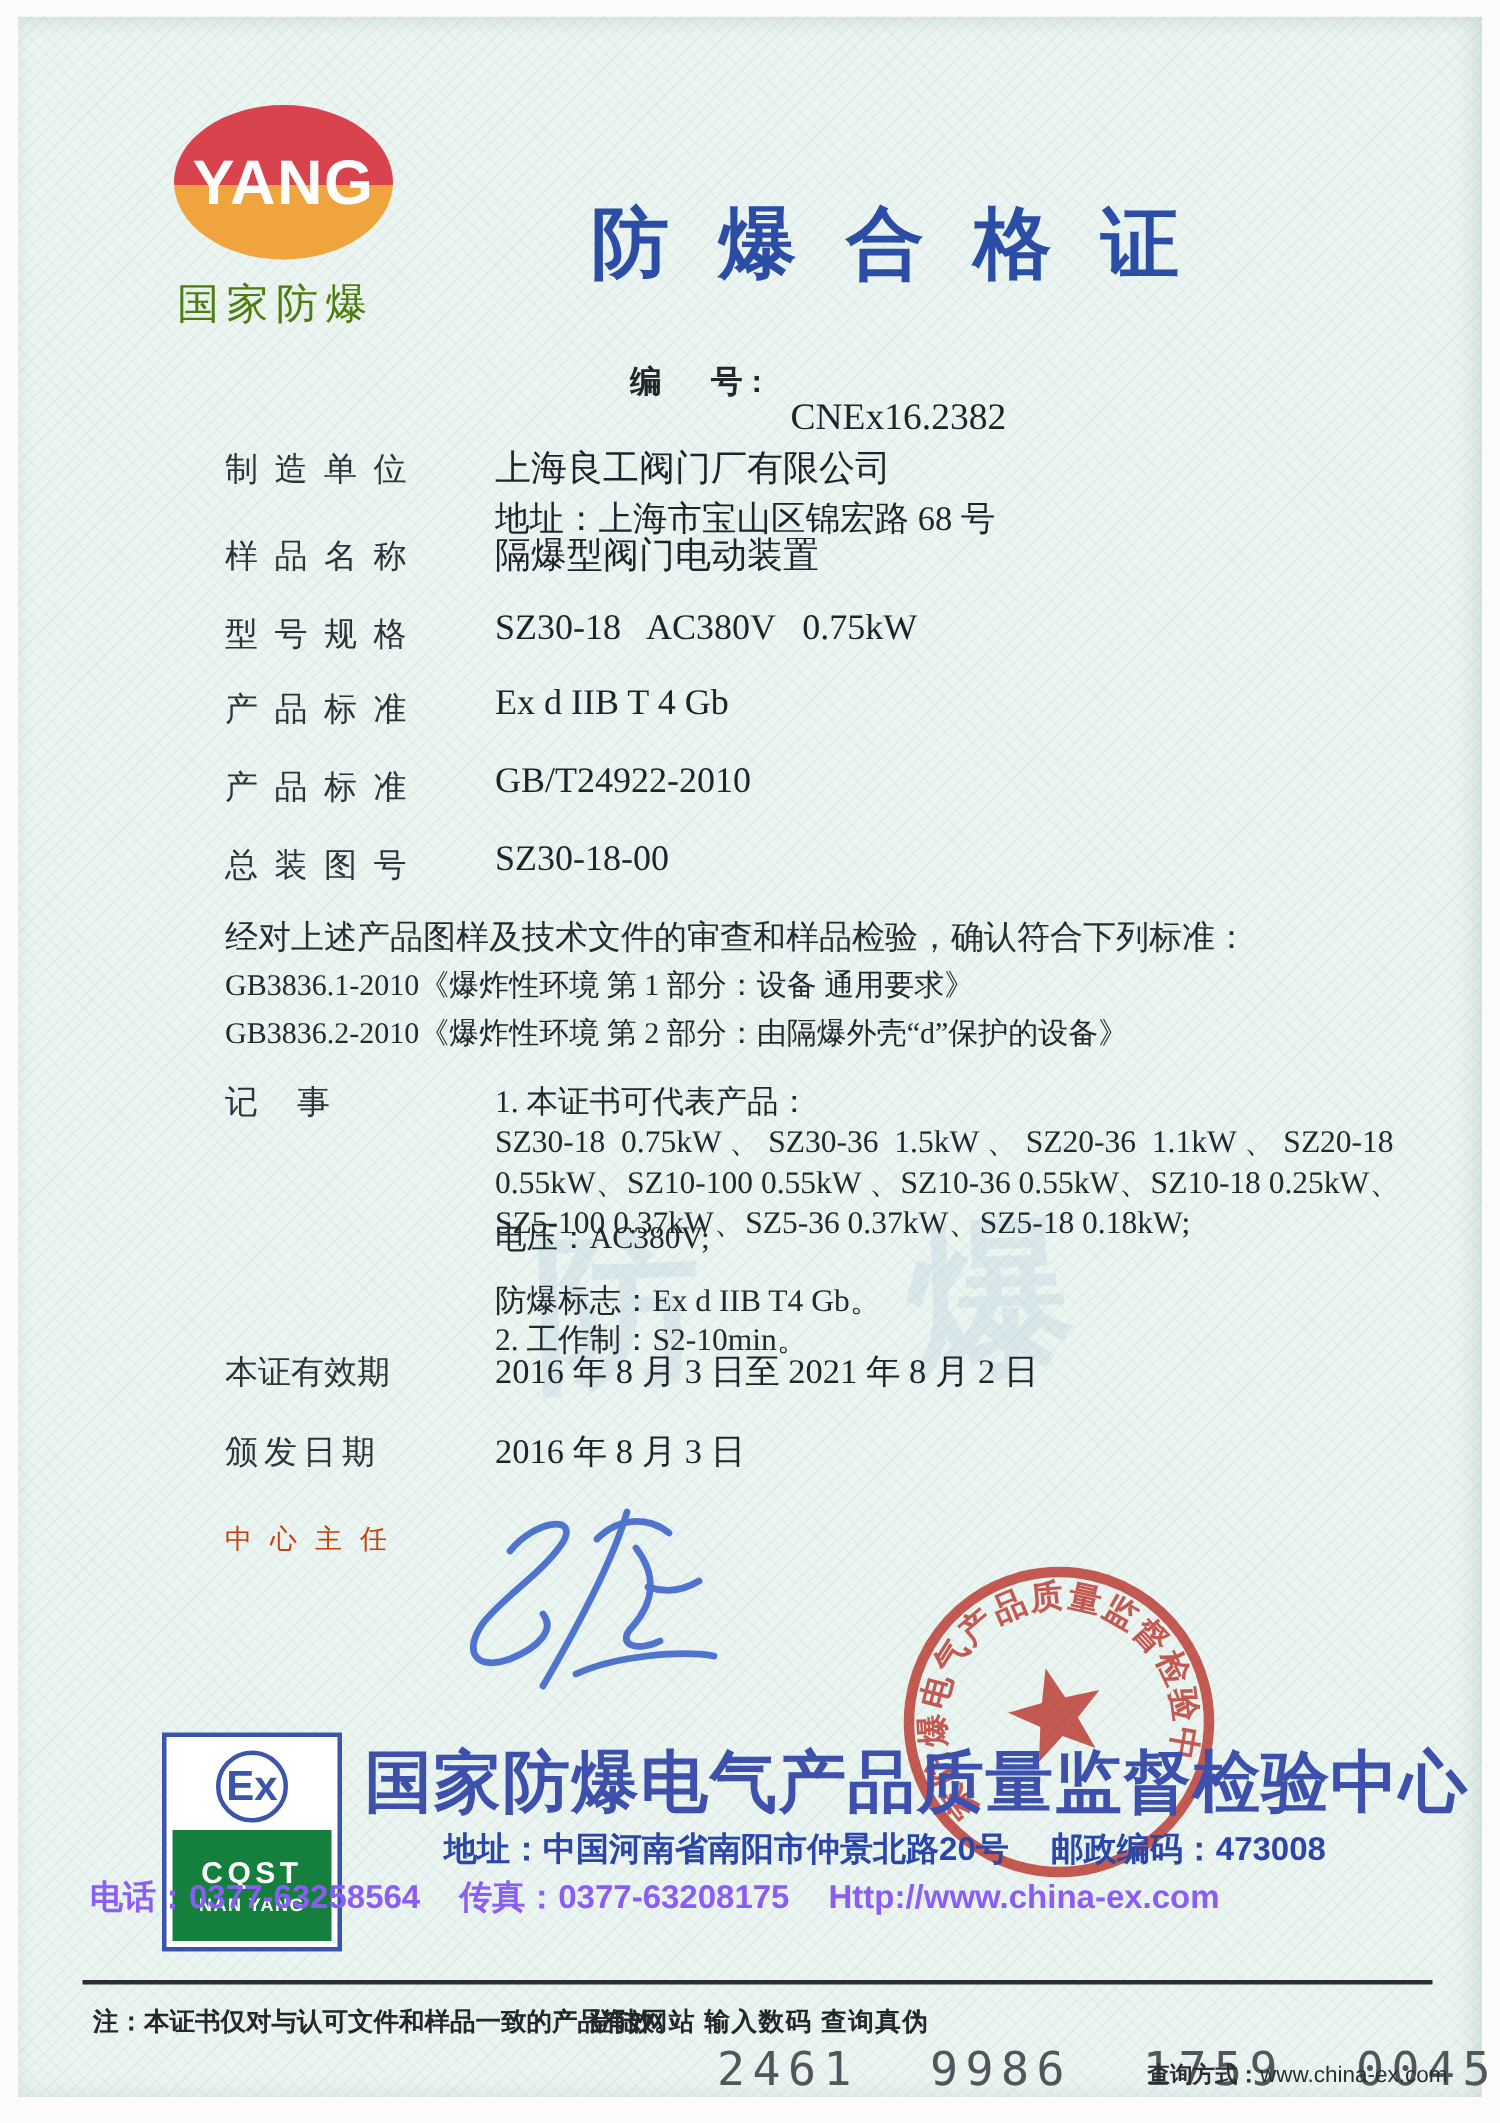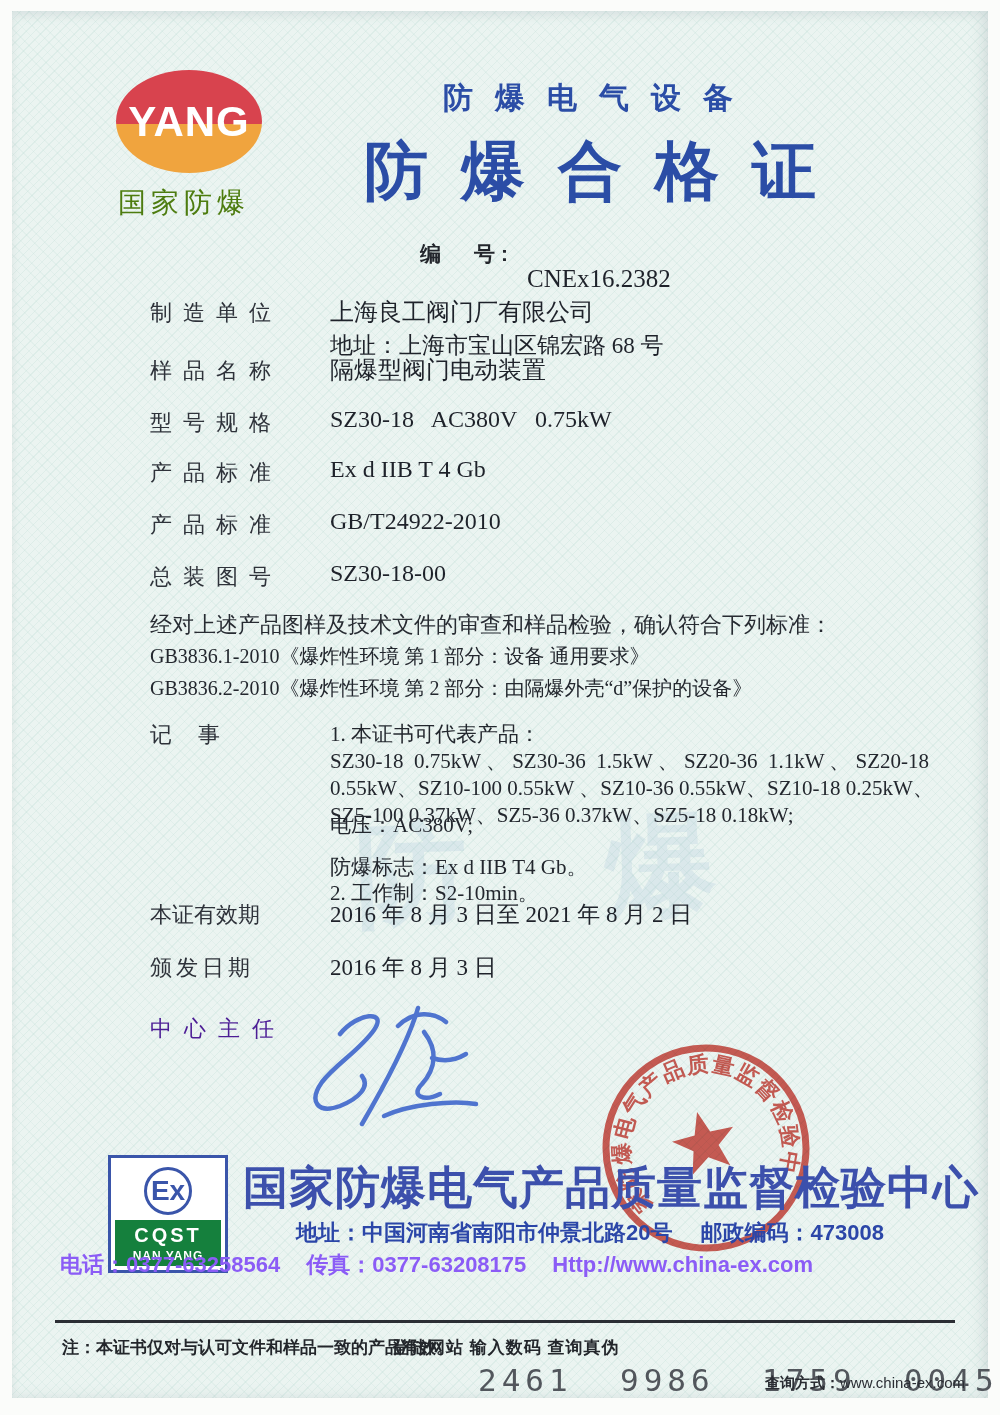--- a/index.html
+++ b/index.html
@@ -25,46 +25,46 @@
     left:116px;top:70px;width:146px;height:103px;border-radius:50%;
     background:linear-gradient(180deg,#d8434e 0%,#d8434e 52%,#f0a43e 52%,#f0a43e 100%);
     display:flex;align-items:center;justify-content:center;
   }
   .logo-oval span{color:#fff;font-family:var(--sans);font-weight:800;font-size:42px;letter-spacing:1px;}
   .logo-sub{left:118px;top:184px;width:152px;font-family:var(--sans);
     font-size:28px;color:#4d7c0f;letter-spacing:5px;}
   .doc-type{left:368px;top:78px;width:440px;text-align:center;font-family:var(--sans);
     font-weight:700;font-size:30px;color:#2b4da6;letter-spacing:22px;text-indent:22px;}
   .big-title{left:310px;top:128px;width:560px;text-align:center;font-family:var(--sans);
-    font-weight:700;font-size:64px;color:#2b4da6;letter-spacing:33px;text-indent:33px;}
+    font-weight:700;font-size:52px;color:#2b4da6;letter-spacing:33px;text-indent:33px;}
   .no-label{left:420px;top:240px;font-family:var(--sans);font-size:21px;font-weight:700;
     color:#23262c;letter-spacing:6px;}
   .no-value{left:527px;top:237px;font-family:var(--serif);font-size:25px;color:#1e222a;margin-top:28px;}
 
   
   .f-label{left:150px;font-family:var(--sans);font-size:22px;color:#2e323a;letter-spacing:11px;white-space:pre;}
   .f-value{left:330px;font-family:var(--serif);font-size:24px;color:#1e222a;white-space:pre;}
 
   
   .std-intro{left:150px;top:610px;font-family:var(--sans);font-size:22px;color:#272b32;}
   .std-line{left:150px;font-family:var(--serif);font-size:20px;color:#23272e;}
 
   .rem-label{left:150px;top:720px;font-family:var(--sans);font-size:22px;color:#2e323a;letter-spacing:26px;}
   .rem-line{left:330px;width:600px;font-family:var(--serif);font-size:21px;color:#23272e;white-space:pre;}
 
   .plain-label{left:150px;font-family:var(--sans);font-size:22px;color:#2e323a;}
   .date-value{left:330px;font-family:var(--serif);font-size:23px;color:#1e222a;white-space:pre;}
 
-  .director-label{left:150px;top:1014px;font-family:Liberation Mono, monospace;font-size:22px;color:#4c1d95;letter-spacing:12px;}
+  .director-label{left:150px;top:1014px;font-family:Liberation Mono, monospace;font-size:18px;color:#c2410c;letter-spacing:12px;}
 
   .watermark{left:355px;top:795px;font-family:var(--serif);font-weight:700;font-size:112px;
     color:rgba(122,163,196,.14);letter-spacing:55px;transform:rotate(-2deg);white-space:pre;}
 
   
-  .cqst-box{left:108px;top:1155px;width:120px;height:118px;border:3px solid #3a55aa;background:#fff;padding:4px;}
+  .cqst-box{left:108px;top:1155px;width:120px;height:146px;border:3px solid #3a55aa;background:#fff;padding:4px;}
   .cqst-inner{position:relative;width:100%;height:100%;}
   .ex-circle{position:absolute;top:5px;left:50%;transform:translateX(-50%);
     width:48px;height:48px;border:3px solid #3a55aa;border-radius:50%;background:#fff;
     display:flex;align-items:center;justify-content:center;
     font-family:var(--sans);font-weight:800;font-size:28px;color:#3a55aa;}
   .cqst-blue{position:absolute;left:0;right:0;bottom:0;top:58px;background:#15803d;
     display:flex;flex-direction:column;align-items:center;justify-content:center;gap:2px;}
   .cqst-line1{color:#fff;font-family:var(--sans);font-weight:700;font-size:20px;letter-spacing:3px;}
   .cqst-line2{color:#fff;font-family:var(--sans);font-weight:700;font-size:12px;letter-spacing:1px;}
 
@@ -92,21 +92,20 @@
 
 <div class="stage">
   <div class="cert"></div>
 
   <div class="abs watermark">防 爆</div>
 
   <div class="abs logo-oval">
     <span>YANG</span>
   </div>
   <div class="abs logo-sub">国家防爆</div>
-  <div class="abs doc-type">防爆电气设备</div>
   <div class="abs big-title">防爆合格证</div>
   <div class="abs no-label">编　号:</div>
   <div class="abs no-value">CNEx16.2382</div>
 
   <div class="abs f-label" style="top:298px">制造单位</div>
   <div class="abs f-value" style="top:296px">上海良工阀门厂有限公司</div>
   <div class="abs f-value" style="top:330px;font-size:23px">地址：上海市宝山区锦宏路 68 号</div>
   <div class="abs f-label" style="top:356px">样品名称</div>
   <div class="abs f-value" style="top:354px">隔爆型阀门电动装置</div>
   <div class="abs f-label" style="top:408px">型号规格</div>

